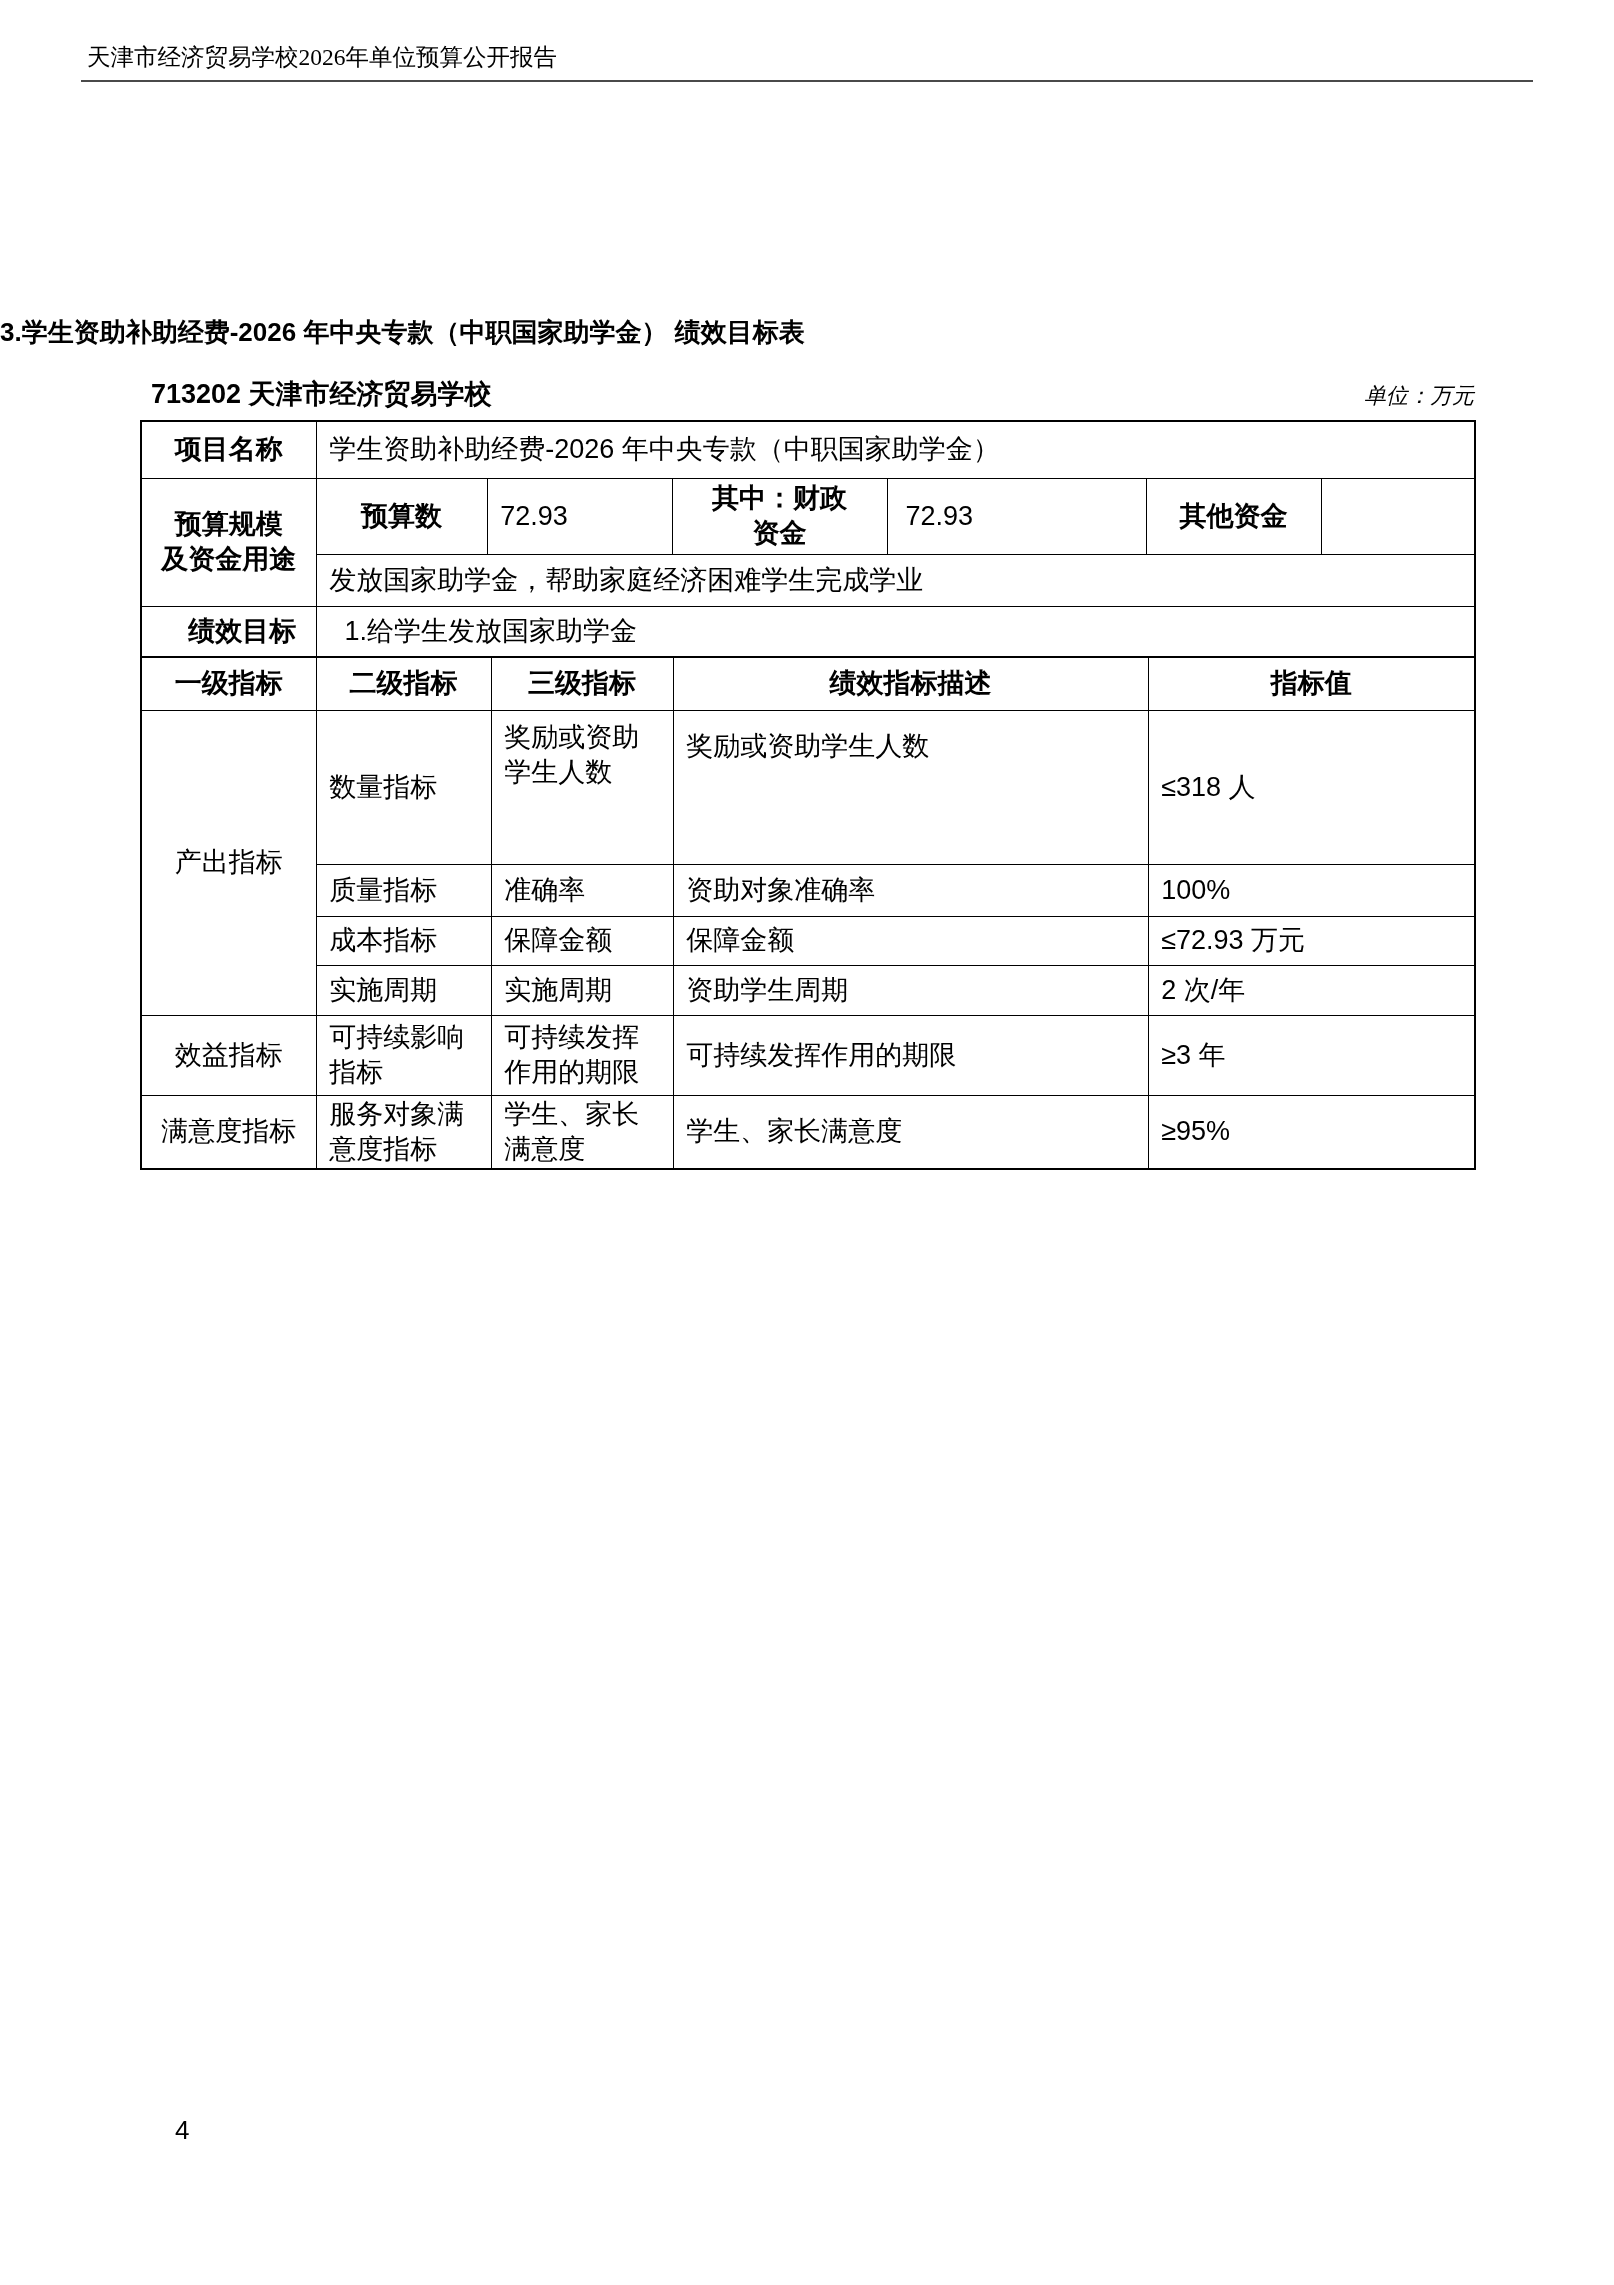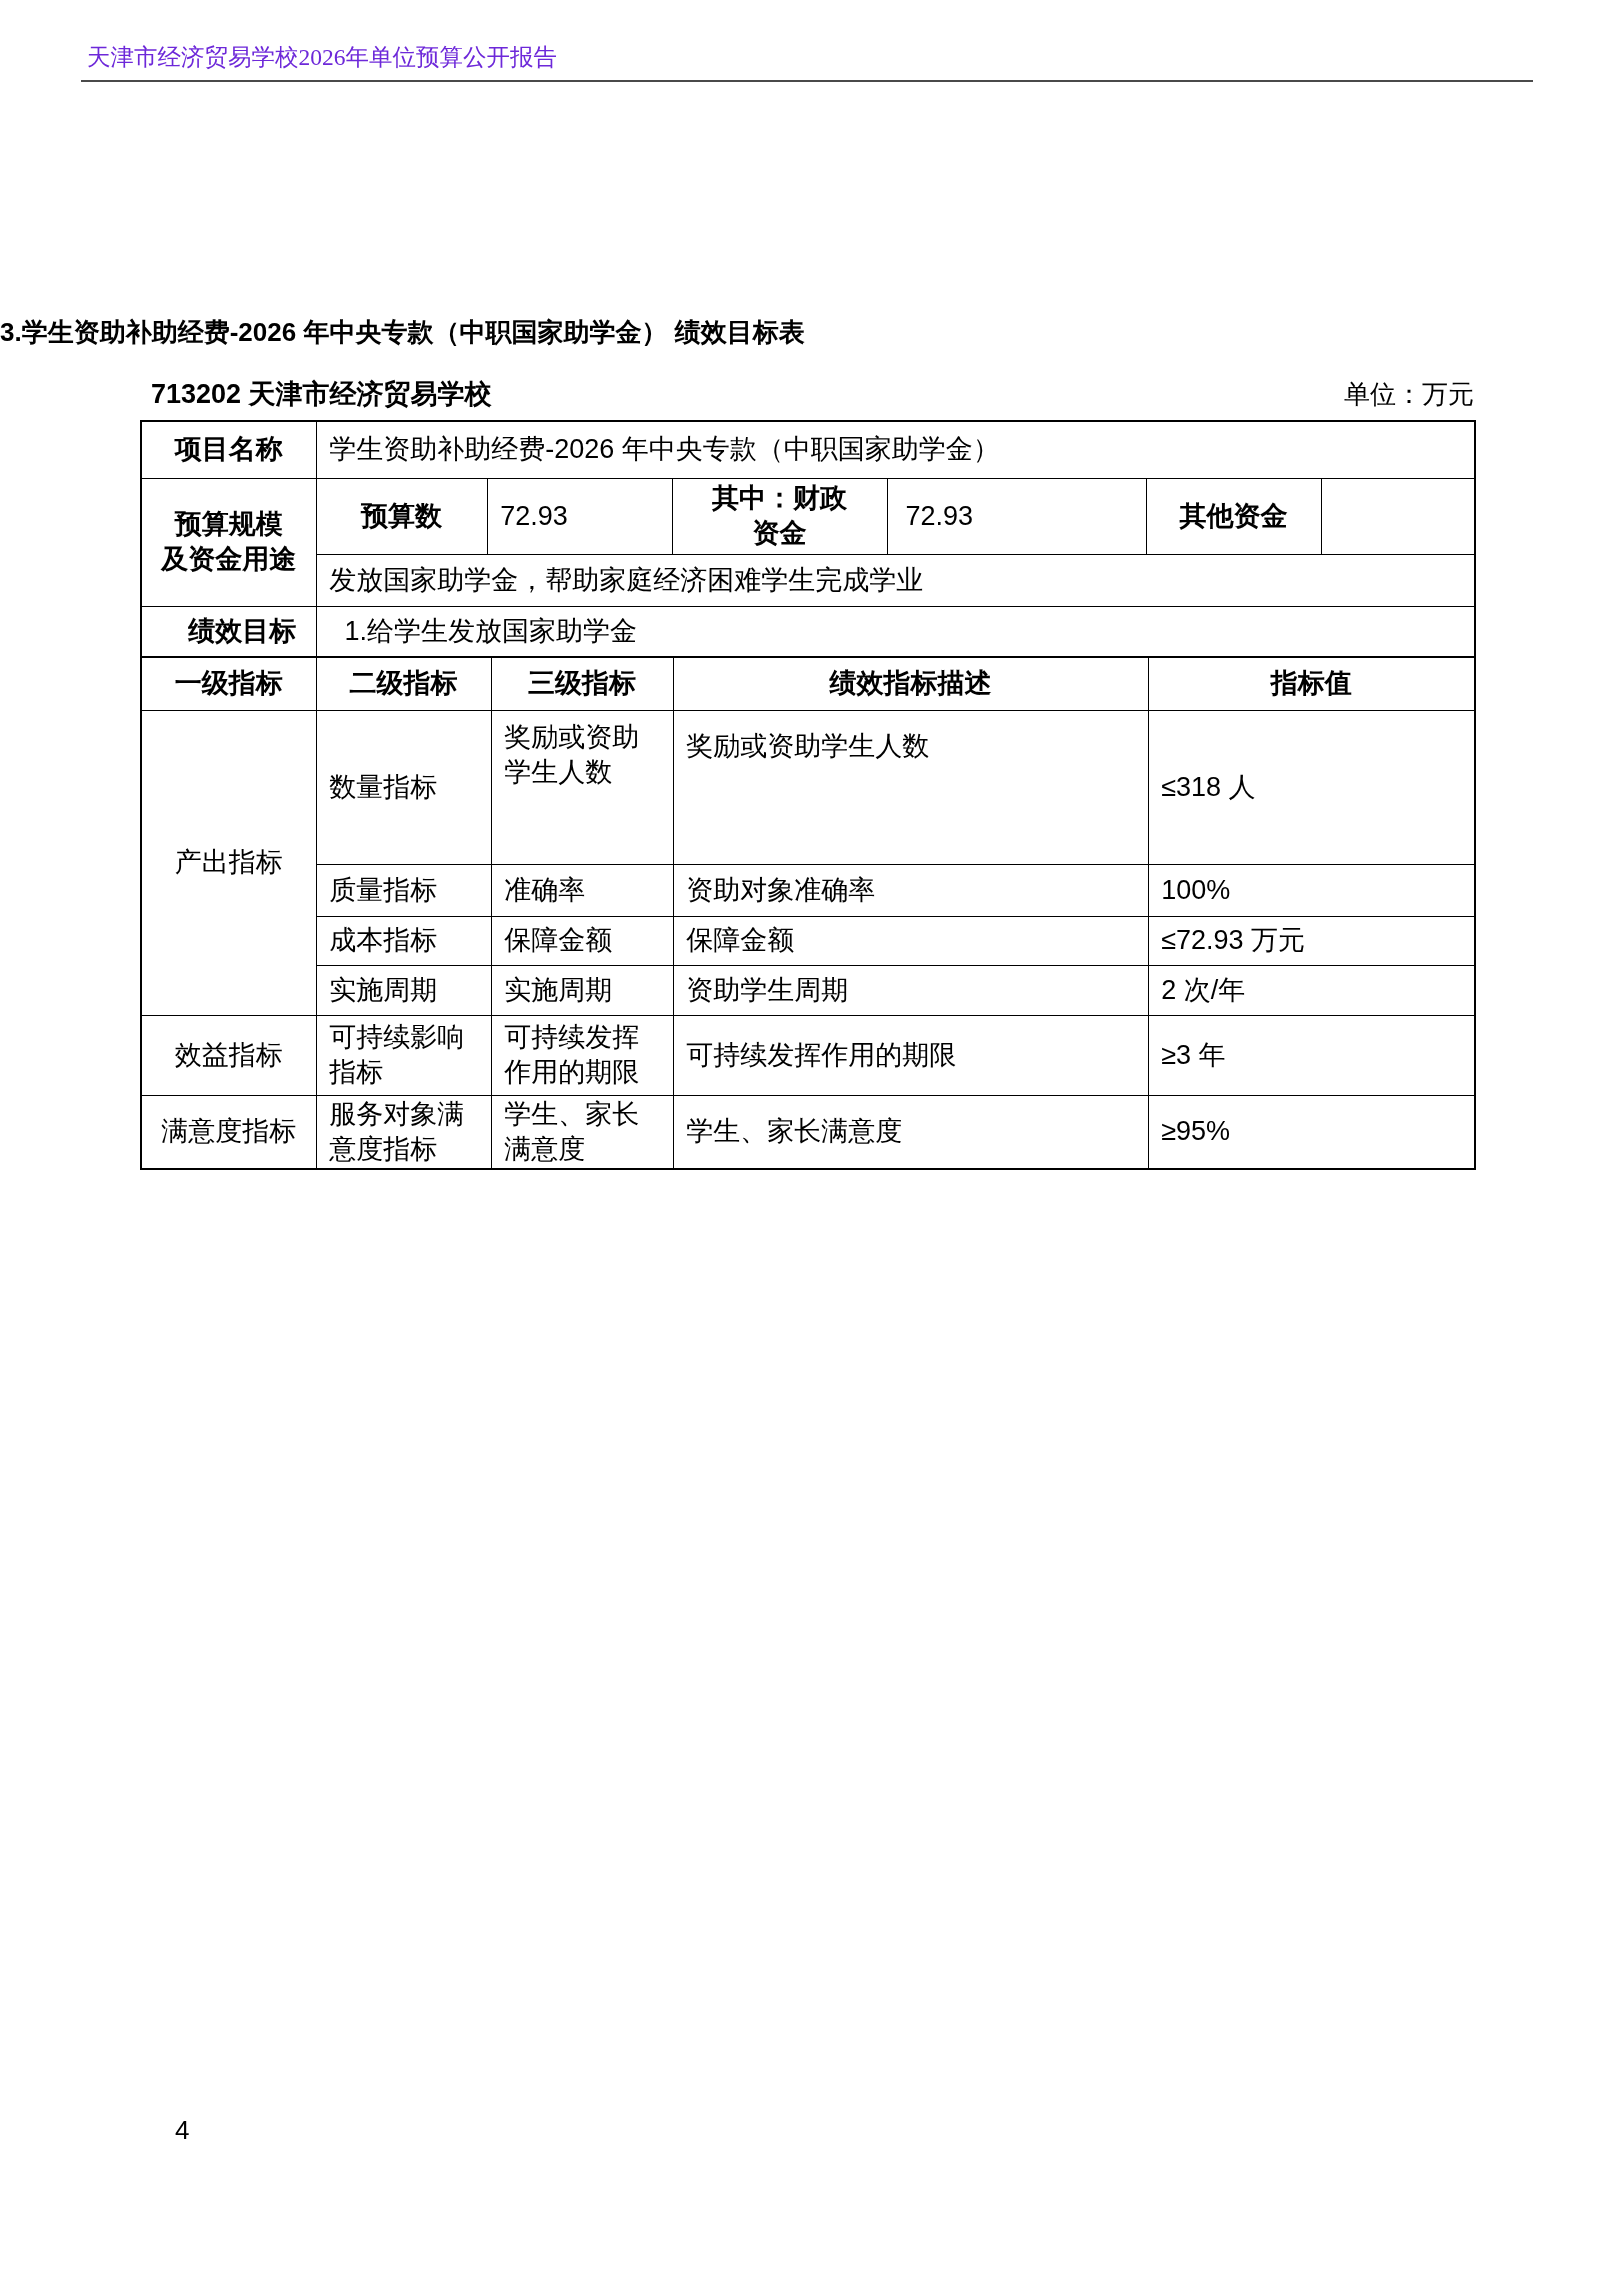--- a/index.html
+++ b/index.html
@@ -4,36 +4,36 @@
 <style>
   html,body { margin:0; padding:0; }
   body {
     width:1615px; height:2285px; position:relative;
     background:#ffffff; color:#000;
     font-family:"Liberation Sans","DejaVu Sans",sans-serif;
   }
   .doc-header {
     position:absolute; left:87px; top:45px;
     font-family:"Liberation Serif","DejaVu Serif",serif;
-    font-size:23.5px; line-height:1.1; color:#6d28d9;
+    font-size:23.5px; line-height:1.1; color:#000000;
   }
   .header-rule {
     position:absolute; left:81px; top:80px; width:1452px; height:0;
     border-top:2.7px solid #4a4a4a;
   }
   .report-title {
     position:absolute; left:0; top:318px; width:1615px;
     text-align:left; font-size:26px; font-weight:bold; line-height:1.15;
   }
   .meta-row {
     position:absolute; left:140px; top:376px; width:1334px;
     display:flex; justify-content:space-between; align-items:baseline;
   }
   .org-line { font-size:27px; font-weight:bold; padding-left:11px; }
-  .unit-note { font-size:26px; font-weight:normal; }
+  .unit-note { font-size:22px; font-weight:normal;font-style:italic; }
   .tables-wrap { position:absolute; left:140px; top:420px;border-radius:18px; }
   table { border-collapse:collapse; table-layout:fixed; width:1334px; }
   td, th { font-size:27px; line-height:35px; vertical-align:middle; overflow:hidden; }
   .tblA { border:2.7px solid #000; border-bottom:none; }
   .tblA td { border:1.8px solid #000; }
   .tblA tr.lastA td { border-bottom:none;padding-left:28px; }
   .tblB { border:2.7px solid #000; }
   .tblB td, .tblB th { border:1.8px solid #000; }
   .tblB tr.hdr th { border-top:2.7px solid #000; }
   .c { text-align:center; }

